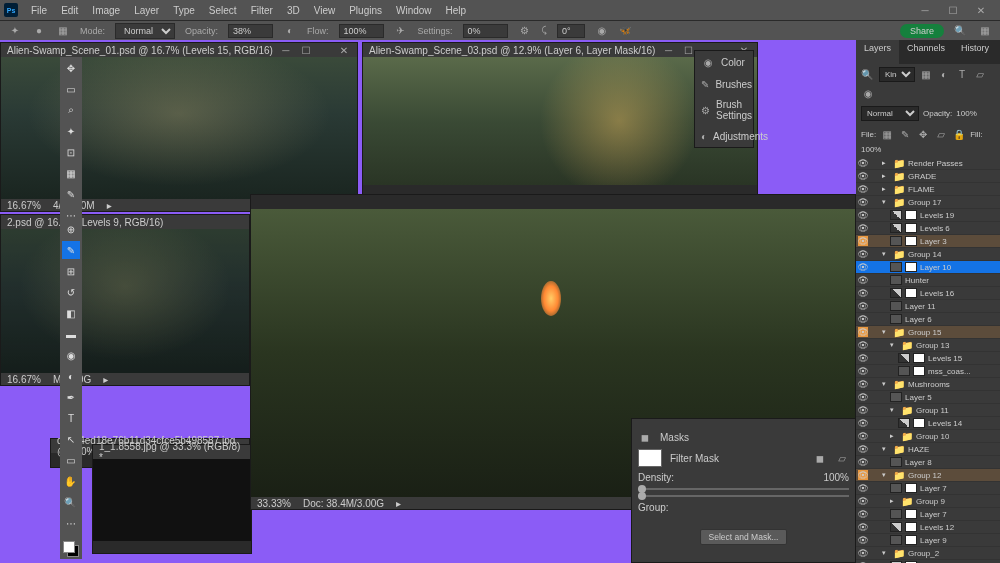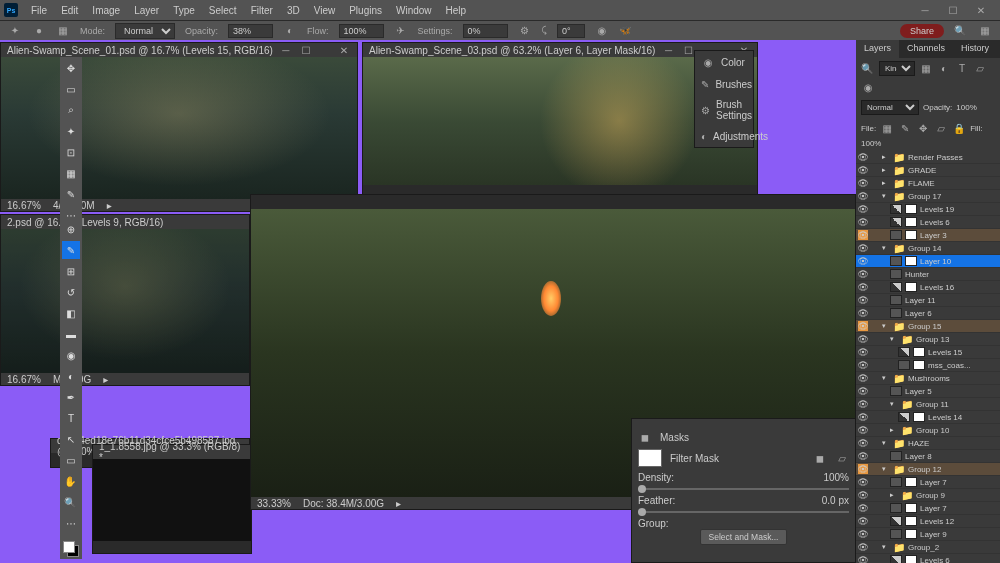--- a/index.html
+++ b/index.html
@@ -4,21 +4,21 @@
 <style>
 *{margin:0;padding:0;box-sizing:border-box;font-family:'Segoe UI',Tahoma,sans-serif;font-size:10px;color:#ccc;user-select:none}
 body{width:1000px;height:563px;background:#323232;overflow:hidden;position:relative}
 .menubar{height:20px;background:#535353;display:flex;align-items:center;padding:0 4px;gap:2px}
 .ps-icon{width:14px;height:14px;background:#001e36;color:#31a8ff;font-size:7px;font-weight:bold;display:flex;align-items:center;justify-content:center;border-radius:2px;margin-right:4px}
 .menu-item{padding:2px 7px;cursor:pointer}
 .win-controls{margin-left:auto;display:flex;gap:14px;padding-right:8px}
 .optbar{height:20px;background:#535353;display:flex;align-items:center;padding:0 8px;gap:10px;border-top:1px solid #2a2a2a}
 .optbar .lbl{font-size:9px;color:#aaa}
 .opt-input{background:#3a3a3a;border:1px solid #2a2a2a;padding:1px 4px;font-size:9px;width:45px}
-.share-btn{margin-left:auto;background:#7f1d1d;padding:2px 10px;border-radius:7px;font-size:9px;cursor:pointer}
+.share-btn{margin-left:auto;background:#15803d;padding:2px 10px;border-radius:7px;font-size:9px;cursor:pointer}
 .ic{width:14px;height:14px;display:inline-flex;align-items:center;justify-content:center;color:#aaa;cursor:pointer}
 .workspace{position:absolute;top:40px;left:0;right:144px;bottom:0;background:#8b5cf6}
 .toolbar{position:absolute;top:40px;left:60px;width:22px;background:#535353;display:flex;flex-direction:column;align-items:center;padding:2px 0;gap:3px;z-index:50}
 .tool{width:18px;height:18px;display:flex;align-items:center;justify-content:center;cursor:pointer;color:#ddd}
 .tool.sel{background:#1473e6}
 .tool2{position:absolute;left:60px;width:22px;background:#535353;display:flex;flex-direction:column;align-items:center;padding:2px 0;gap:3px;z-index:50}
 .swatch{width:16px;height:16px;position:relative;margin-top:6px}
 .swatch .fg{width:12px;height:12px;background:#fff;border:1px solid #888;position:absolute;top:0;left:0}
 .swatch .bg{width:12px;height:12px;background:#000;border:1px solid #888;position:absolute;bottom:0;right:0}
 .doc{position:absolute;background:#2a2a2a;border:1px solid #1a1a1a}
@@ -26,21 +26,21 @@
 .doc-tab .close{margin-left:auto}
 .doc-canvas{position:absolute;top:14px;left:0;right:0;bottom:12px;background:#1a1a1a;overflow:hidden}
 .doc-status{position:absolute;bottom:0;left:0;right:0;height:12px;background:#3a3a3a;display:flex;align-items:center;padding:0 6px;font-size:8px;color:#888;gap:12px}
 .swamp{width:100%;height:100%;background:linear-gradient(180deg,#3a4a3a 0%,#2a3a35 40%,#1a2520 100%);position:relative;overflow:hidden}
 .swamp::before{content:'';position:absolute;inset:0;background:radial-gradient(ellipse at 50% 40%,rgba(200,180,120,0.3),transparent 60%)}
 .swamp2{width:100%;height:100%;background:linear-gradient(180deg,#5a6a4a 0%,#3a4a35 50%,#2a3525 100%);position:relative}
 .swamp2::before{content:'';position:absolute;inset:0;background:radial-gradient(circle at 65% 50%,rgba(255,200,100,0.4),transparent 30%)}
 .swamp3{width:100%;height:100%;background:linear-gradient(180deg,#4a5a3a 0%,#2a3520 50%,#1a2015 100%);position:relative}
 .swamp3::before{content:'';position:absolute;left:48%;top:25%;width:20px;height:35px;background:radial-gradient(ellipse,#ffcc66,#ff8833,transparent);border-radius:50%}
 .panel-stack{position:absolute;top:40px;right:0;width:144px;bottom:0;background:#3a3a3a;display:flex;flex-direction:column}
-.panel-tabs{height:18px;display:flex;background:#2a2a2a}
+.panel-tabs{height:24px;display:flex;background:#2a2a2a}
 .panel-tab{padding:3px 8px;font-size:9px;cursor:pointer}
 .panel-tab.active{background:#3a3a3a}
 .layer-opts{padding:3px 5px;display:flex;align-items:center;gap:4px;flex-wrap:wrap}
 .layer-opts select,.layer-opts input{background:#2a2a2a;border:1px solid #1a1a1a;font-size:8px;padding:1px;color:#ccc}
 .layer-list{flex:1;overflow-y:auto;overflow-x:hidden}
 .layer-row{display:flex;align-items:center;height:13px;padding:0 2px;gap:3px;border-bottom:1px solid #333}
 .layer-row.sel{background:#1473e6}
 .eye{width:10px;height:10px;display:flex;align-items:center;justify-content:center;font-size:9px;cursor:pointer}
 .lthumb{width:12px;height:10px;background:#555;border:1px solid #222}
 .lthumb.adj{background:linear-gradient(45deg,#333 50%,#ccc 50%)}
@@ -125,21 +125,21 @@
         <div class="swamp"></div>
       </div>
     <div class="doc-status">
         <span>16.67%</span>
         <span>4/860.0M</span>
         <span>▸</span>
       </div>
   </div>
   <div class="doc" style="top:2px;left:362px;width:396px;height:156px">
     <div class="doc-tab">
-        <span>Alien-Swamp_Scene_03.psd @ 63.2% (Layer 6, Layer Mask/16)</span>
+        <span>Alien-Swamp_Scene_03.psd @ 12.9% (Layer 6, Layer Mask/16)</span>
         <span class="ic">─</span>
         <span class="ic">☐</span>
         <span class="ic close">✕</span>
       </div>
     <div class="doc-canvas">
         <div class="swamp2"></div>
       </div>
   </div>
   <div class="doc" style="top:174px;left:0;width:250px;height:172px">
     <div class="doc-tab">
@@ -494,24 +494,20 @@
         <span class="ic">▱</span>
       </div>
     <div class="props-row">
         <span>Density:</span>
         <span style="margin-left:auto">100%</span>
       </div>
     <div class="props-row">
         <div class="slider"></div>
       </div>
     <div class="props-row">
-        <span>Feather:</span>
-        <span style="margin-left:auto">0.0 px</span>
-      </div>
-    <div class="props-row">
         <div class="slider" style="background:#666">
           <style>.slider:last-child::after{left:0;right:auto}</style>
         </div>
       </div>
     <div class="props-row">
         <span>Group:</span>
       </div>
   </div>
   <div class="mask-btn">Select and Mask...</div>
 </div>

